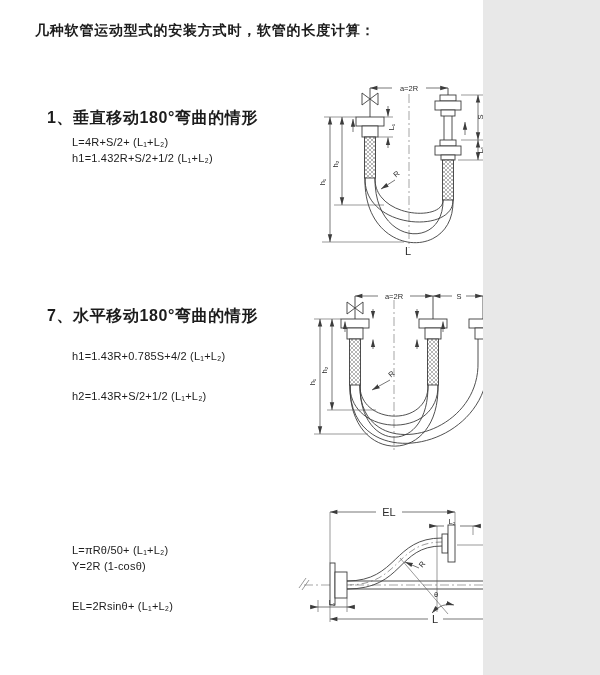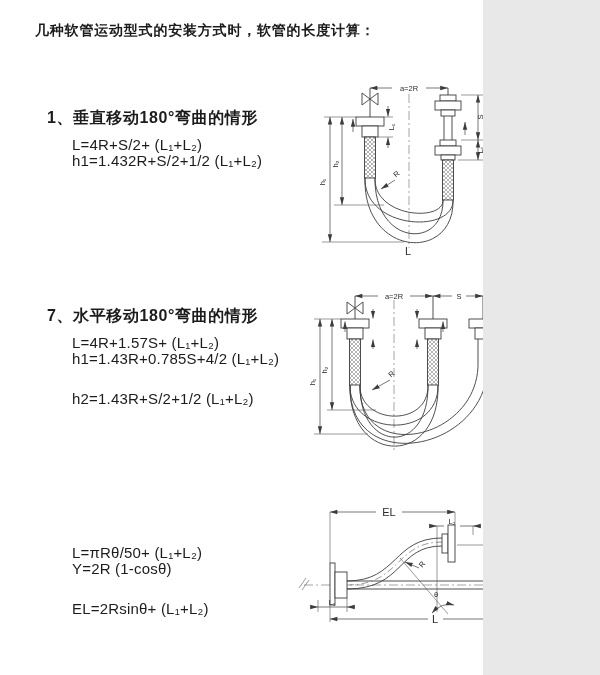--- a/index.html
+++ b/index.html
@@ -1,21 +1,21 @@
 <!DOCTYPE html>
 <html><head>
 <meta charset="utf-8">
 <style>
   html,body{margin:0;padding:0;background:#e8e8e8;}
   .page{position:relative;width:483px;height:675px;background:#ffffff;
         font-family:"Liberation Sans","DejaVu Sans",sans-serif;color:#1c1c1c;overflow:hidden;}
   .doc-title{position:absolute;left:35px;top:22px;font-size:14px;font-weight:700;letter-spacing:0.8px;white-space:nowrap;}
   .sec{position:absolute;left:47px;width:280px;height:120px;}
   .sec .h{position:absolute;left:0;top:0;font-size:16px;font-weight:700;letter-spacing:0.6px;white-space:nowrap;}
-  .sec .f{position:absolute;left:25px;font-size:15px;white-space:nowrap;letter-spacing:0.2px;}
+  .sec .f{position:absolute;left:25px;font-size:11px;white-space:nowrap;letter-spacing:0.2px;}
   .f.r1{top:28px}.f.r2{top:44px}.f.r3{top:84px}
   .dia{position:absolute;}
   svg{display:block;overflow:visible;}
   .ln{stroke:#3c3c3c;stroke-width:0.9;fill:none;}
   .thin{stroke:#555;stroke-width:0.6;fill:none;}
   .dim{stroke:#3c3c3c;stroke-width:0.7;fill:none;}
   .cl{stroke:#6a6a6a;stroke-width:0.6;fill:none;stroke-dasharray:9 3 2 3;}
   .hdash{stroke:#555;stroke-width:0.6;fill:none;stroke-dasharray:7 3 1.5 3;}
   .fl{fill:#ffffff;stroke:#3c3c3c;stroke-width:0.9;}
   .braid{fill:url(#braid);stroke:#3c3c3c;stroke-width:0.9;}
@@ -45,21 +45,20 @@
   <div class="doc-title">几种软管运动型式的安装方式时，软管的长度计算：</div>
 
   <div class="sec" style="top:108px">
     <div class="h">1、垂直移动180°弯曲的情形</div>
     <div class="f r1">L=4R+S/2+ (L₁+L₂)</div>
     <div class="f r2">h1=1.432R+S/2+1/2 (L₁+L₂)</div>
   </div>
 
   <div class="sec" style="top:306px">
     <div class="h">7、水平移动180°弯曲的情形</div>
-    <div class="f r1">L=4R+1.57S+ (L₁+L₂)</div>
     <div class="f r2">h1=1.43R+0.785S+4/2 (L₁+L₂)</div>
     <div class="f r3">h2=1.43R+S/2+1/2 (L₁+L₂)</div>
   </div>
 
   <div class="sec" style="top:516px">
     <div class="f r1">L=πRθ/50+ (L₁+L₂)</div>
     <div class="f r2">Y=2R (1-cosθ)</div>
     <div class="f r3">EL=2Rsinθ+ (L₁+L₂)</div>
   </div>
 

